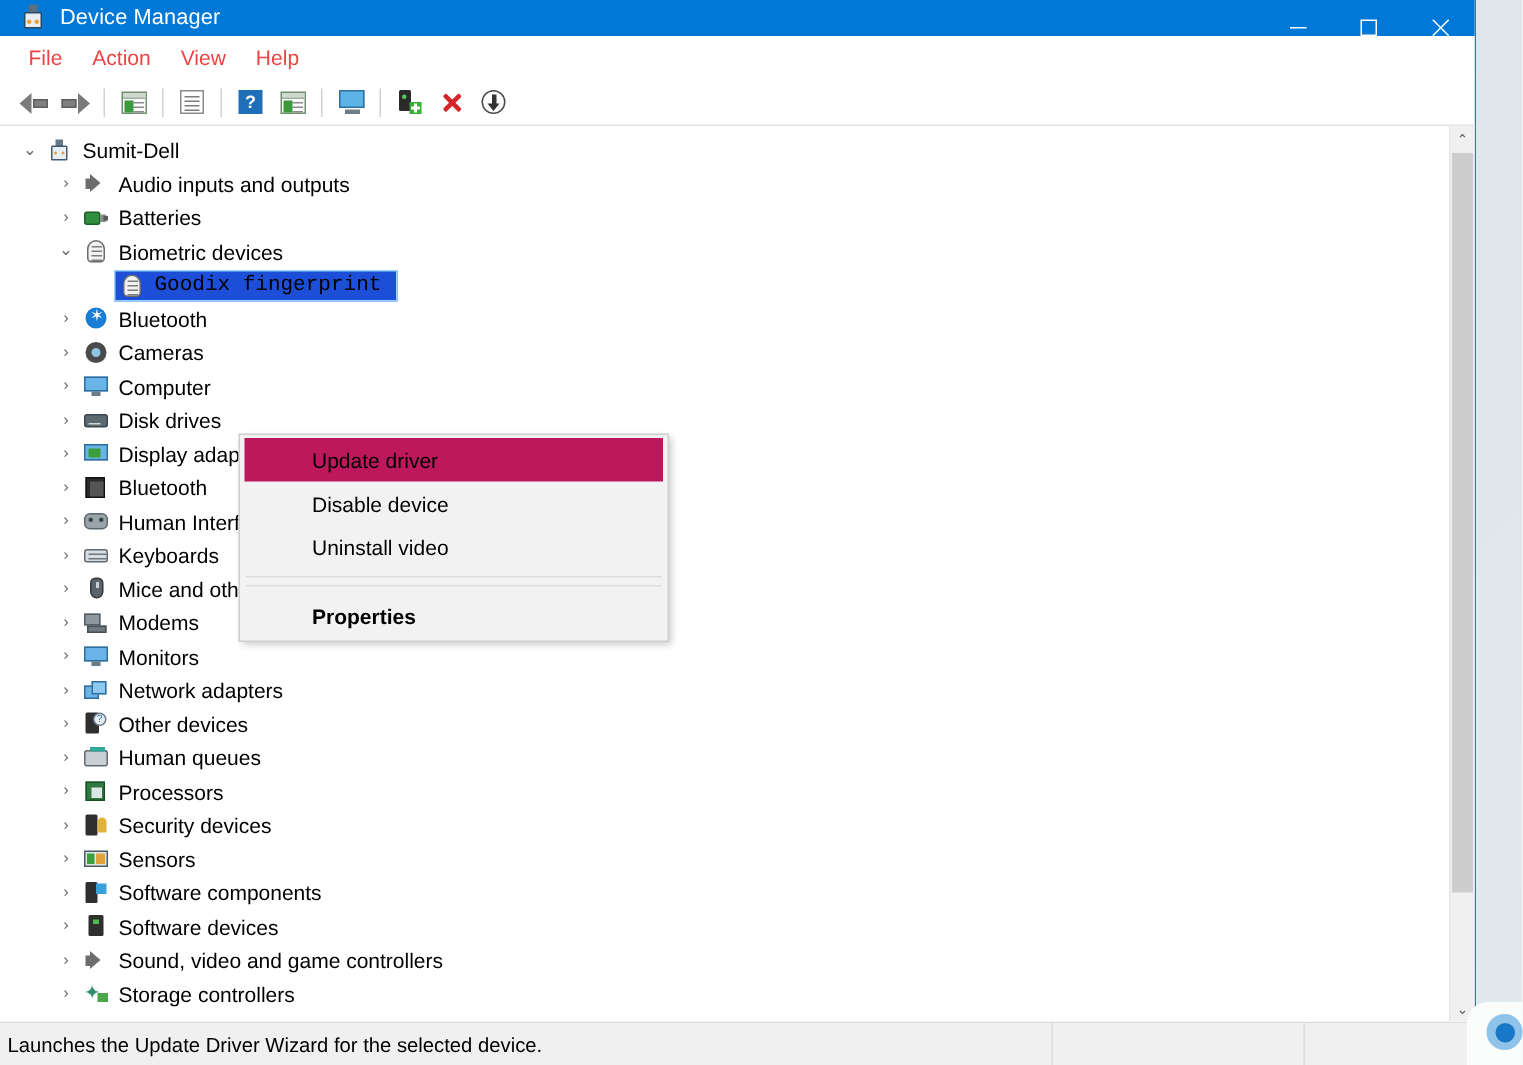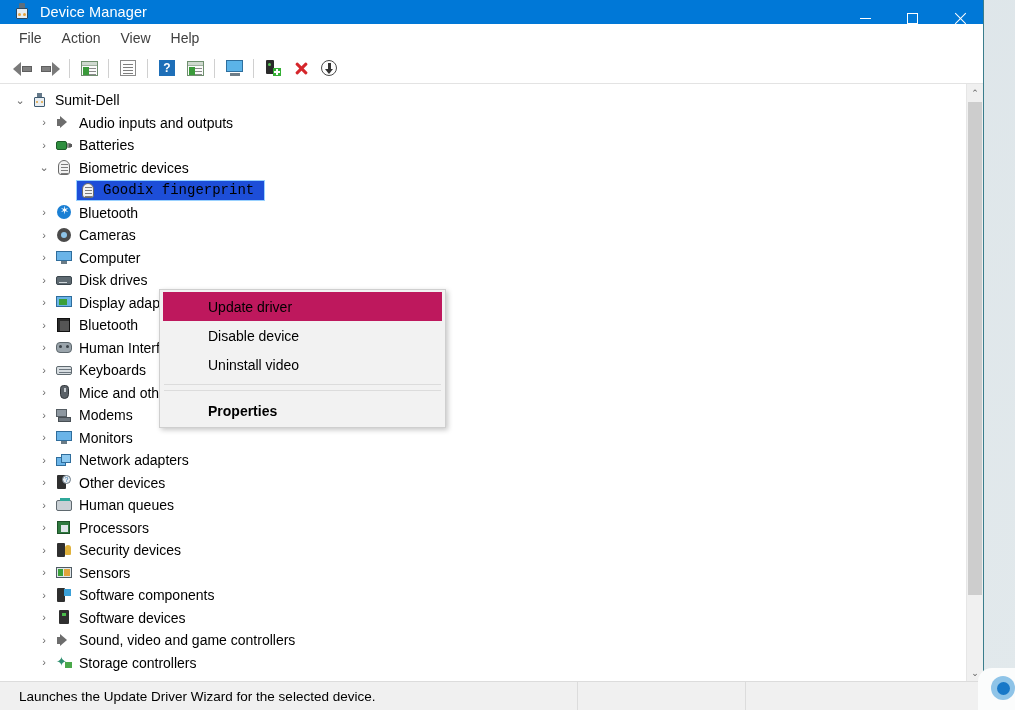--- a/index.html
+++ b/index.html
@@ -92,21 +92,21 @@
     height: 29px;
     background: #ffffff;
     display: flex;
     align-items: center;
     padding-left: 10px;
     flex: none;
     border-bottom: 1px solid #ffffff;
   }
   .menuitem {
     font-size: 14px;
-    color: #404040;
+    color: #ef4444;
     padding: 3px 9px;
     margin-right: 2px;
     cursor: default;
   }
 
   
   #toolbar {
     height: 31px;
     background: #ffffff;
     display: flex;
@@ -420,22 +420,22 @@
     background: #f0f0f0;
     border-top: 1px solid #dcdcdc;
     display: flex;
     align-items: center;
     flex: none;
     font-size: 13.5px;
     color: #000000;
   }
   #status-main {
     flex: none;
-    width: 578px;
-    padding-left: 19px;
+    width: 702px;
+    padding-left: 5px;
     border-right: 1px solid #dcdcdc;
     height: 100%;
     display: flex; align-items: center;
     white-space: nowrap;
   }
   #status-seg2 {
     flex: none; width: 168px;
     border-right: 1px solid #dcdcdc;
     height: 100%;
   }

